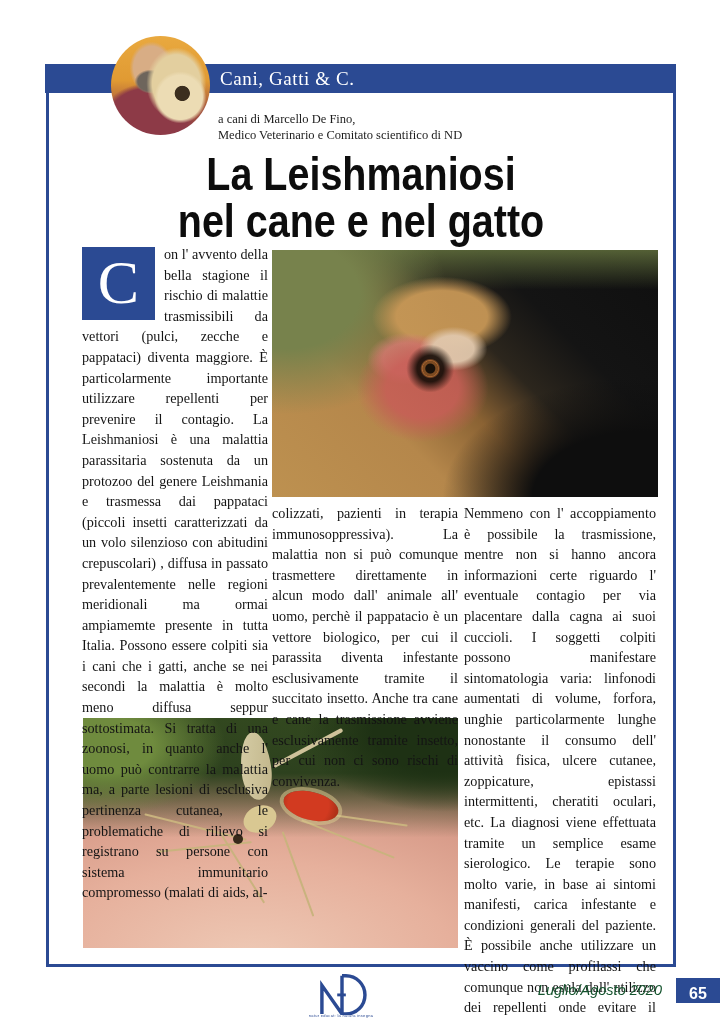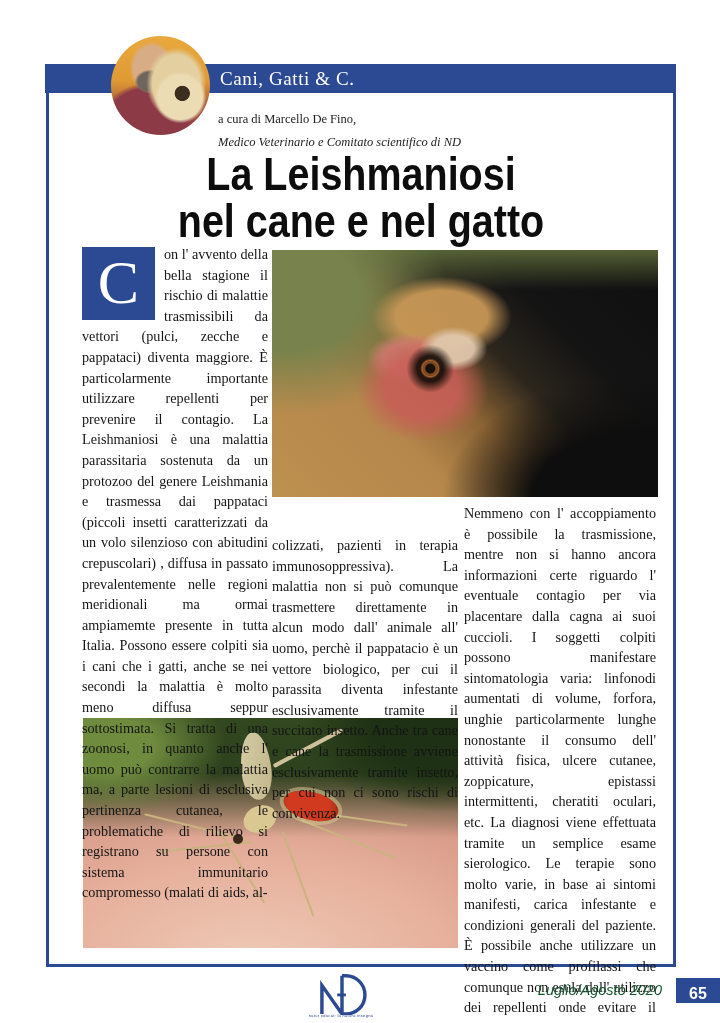--- a/index.html
+++ b/index.html
@@ -30,26 +30,26 @@
   
   .title-line{position:absolute;left:46px;width:630px;text-align:center;
         font-family:"Liberation Sans", sans-serif;font-weight:700;font-size:47px;
         color:#0d0d0d;transform:scaleX(0.84);transform-origin:50% 50%;white-space:nowrap;}
   .title-1{top:146px;}
   .title-2{top:193px;}
 
   
   .byline{position:absolute;left:218px;top:112px;font-size:12.5px;color:#1c1c1c;}
   .byline .name{font-weight:400;}
-  .byline .role{display:block;font-style:italic;margin-top:8px;}
+  .byline .role{display:block;margin-top:1px;}
 
   
   .col{position:absolute;font-size:14.2px;line-height:20.6px;text-align:justify;color:#141414;}
   .col1{left:82px;top:244px;width:186px;height:470px;}
-  .col2{left:272px;top:503px;width:186px;height:212px;margin-top:32px;}
+  .col2{left:272px;top:503px;width:186px;height:212px;}
   .col3{left:464px;top:503px;width:192px;height:452px;}
   .dropcap{float:left;width:73px;height:73px;margin:3px 9px 2px 0;background:#2b4a93;
         color:#ffffff;font-size:62px;line-height:71px;text-align:center;
         font-family:"Liberation Serif",serif;}
 
   
   .dog-photo{position:absolute;left:272px;top:250px;width:386px;height:247px;
         background:
           radial-gradient(circle 10px at 41% 48%, #191009 0 45%, #7c4a21 55% 75%, #aa6530 80%, rgba(0,0,0,0) 100%),
           radial-gradient(circle 24px at 41% 48%, rgba(24,15,9,.92) 55%, rgba(24,15,9,0) 100%),
@@ -102,21 +102,21 @@
 
   <div class="topbar"></div>
   <div class="frame-left"></div>
   <div class="frame-right"></div>
   <div class="frame-bottom"></div>
 
   <div class="section-title">Cani, Gatti &amp; C.</div>
 
   <div class="avatar"></div>
 
-  <div class="byline"><span>a cura di </span><span class="name">Marcello De Fino</span><span>,</span><span class="role">Medico Veterinario e Comitato scientifico di ND</span>
+  <div class="byline"><span>a cani di </span><span class="name">Marcello De Fino</span><span>,</span><span class="role">Medico Veterinario e Comitato scientifico di ND</span>
   </div>
 
   <div class="title-line title-1">La Leishmaniosi</div>
   <div class="title-line title-2">nel cane e nel gatto</div>
 
   <div class="dog-photo"></div>
 
   <div class="fly-photo">
     <div class="fly-part leg leg1"></div>
     <div class="fly-part leg leg2"></div>

